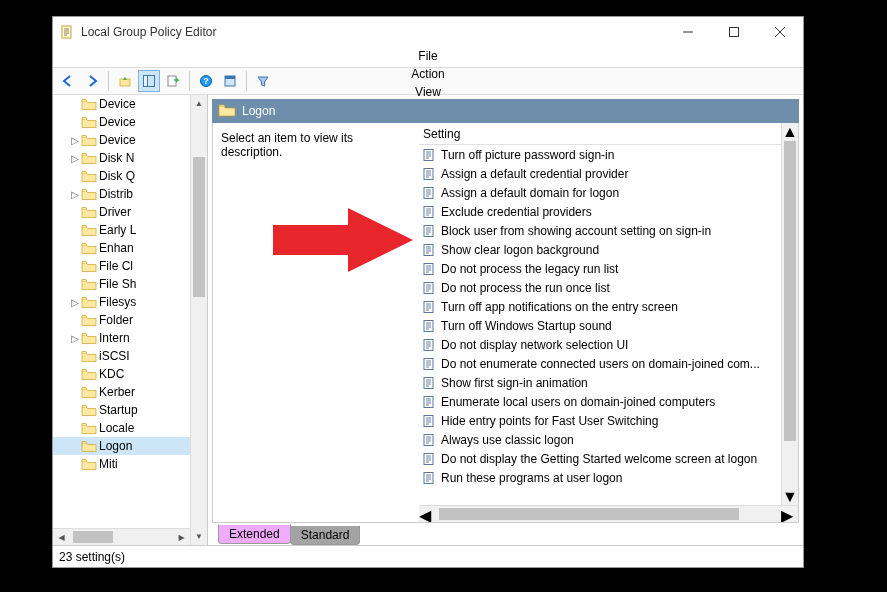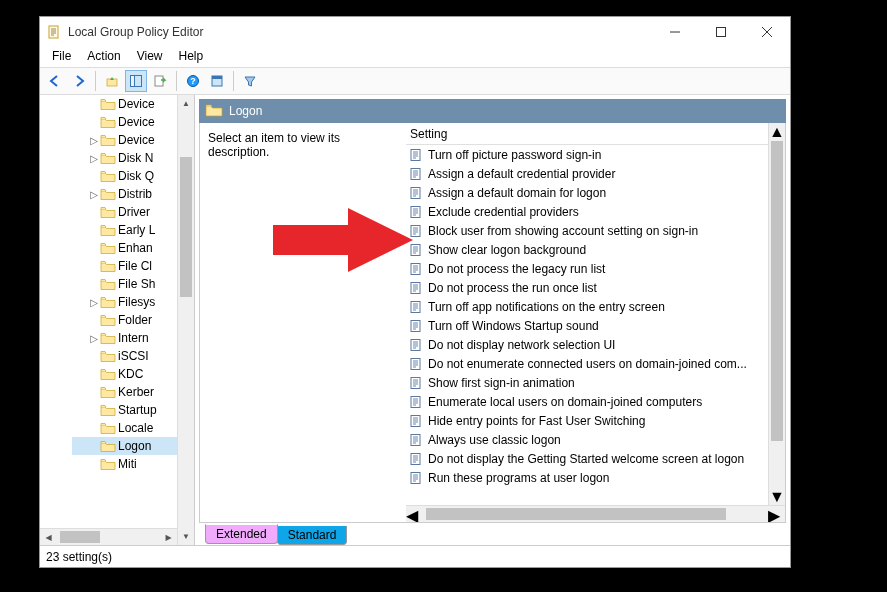--- a/index.html
+++ b/index.html
@@ -1,30 +1,30 @@
 <!DOCTYPE html>
 <html><head>
 <meta charset="utf-8">
 <style>
   * { box-sizing: border-box; font-family: "Segoe UI", Tahoma, sans-serif; }
   body { margin:0; padding:0; background:#000; width:887px; height:592px; position:relative; overflow:hidden;}
-  .window { position:absolute; left:39px; top:16px; width:752px; height:552px; background:#fff; border:1px solid #999; }
+  .window { position:absolute; left:52px; top:16px; width:752px; height:552px; background:#fff; border:1px solid #999; }
   .titlebar { height:30px; display:flex; align-items:center; padding:0 0 0 6px; font-size:12px; color:#333; }
   .titlebar .icon { width:16px; height:16px; margin-right:6px; display:flex; align-items:center; justify-content:center;}
   .titlebar .spacer { flex:1; }
   .winbtn { width:46px; height:30px; display:flex; align-items:center; justify-content:center; color:#555;}
-  .menubar { height:20px; display:flex; padding:0 4px; font-size:12px; gap:0;}
+  .menubar { height:20px; display:flex; align-items:center; padding:0 4px; font-size:12px; gap:0;flex-direction:column;}
   .menuitem { padding:2px 8px; cursor:default;}
   .toolbar { height:28px; border-top:1px solid #dcdcdc; border-bottom:1px solid #dcdcdc; display:flex; align-items:center; padding:0 4px; gap:2px; background:#fafafa;}
   .tbtn { width:22px; height:22px; display:flex; align-items:center; justify-content:center; border:1px solid transparent;}
   .tbtn.selected{ border:1px solid #7eb4ea; background:#cde6f7;}
   .tsep { width:1px; height:20px; background:#ccc; margin:0 3px;}
   .body { position:relative; height:450px; display:flex; }
   .treepane { width:155px; border-right:1px solid #ccc; position:relative; overflow:hidden;}
-  .treeinner { position:absolute; left:0; top:0; width:200px;margin-left:32px; }
+  .treeinner { position:absolute; left:0; top:0; width:200px; }
   .tree-item { display:flex; align-items:center; height:18px; font-size:12px; white-space:nowrap; padding-left:28px; cursor:default;}
   .tree-item.haschild { padding-left:16px;}
   .tree-item .exp { width:12px; text-align:center; color:#666; font-size:10px;}
   .tree-item .fld { width:16px; height:14px; margin-right:2px; display:flex; align-items:center; justify-content:center;}
   .tree-item.selected { background:#cde6f7; }
   .tvscroll { position:absolute; right:0; top:0; width:17px; height:100%; background:#f0f0f0; border-left:1px solid #ddd;}
   .tvscroll .btn { height:17px; background:#f0f0f0; display:flex; align-items:center; justify-content:center; font-size:8px; color:#555;}
   .tvscroll .track { position:absolute; top:17px; bottom:17px; left:0; right:0;}
   .tvscroll .thumb { position:absolute; left:2px; right:2px; top:45px; height:140px; background:#c2c2c2;}
   .thscroll { position:absolute; left:0; bottom:0; right:17px; height:17px; background:#f0f0f0; border-top:1px solid #ddd;}
@@ -37,21 +37,21 @@
   .listpane { flex:1; position:relative; overflow:hidden;}
   .listhead { height:22px; border-bottom:1px solid #e0e0e0; display:flex; align-items:center; padding-left:4px; font-size:12px;}
   .listitems {}
   .li { display:flex; align-items:center; height:19px; font-size:12px; padding-left:2px; white-space:nowrap; cursor:default;}
   .li .pico{ width:16px; height:14px; margin-right:4px; display:flex; align-items:center; justify-content:center;}
   .lvscroll { position:absolute; right:0; top:0; width:17px; bottom:17px; background:#f0f0f0; border-left:1px solid #ddd;}
   .lvscroll .thumb{ position:absolute; left:2px; right:2px; top:18px; height:300px; background:#c2c2c2;}
   .lhscroll { position:absolute; left:0; right:0; bottom:0; height:17px; background:#f0f0f0; border-top:1px solid #ddd;}
   .lhscroll .thumb{ position:absolute; top:2px; bottom:2px; left:20px; width:300px; background:#c2c2c2;}
   .tabs { height:22px; margin:0 4px; display:flex; align-items:flex-end; font-size:12px; padding-left:6px;}
-  .tab { padding:2px 10px; border:1px solid #999; border-top:none; border-radius:0 0 4px 4px; margin-right:-1px; background:#0ea5e9; position:relative; cursor:default;}
+  .tab { padding:2px 10px; border:1px solid #999; border-top:none; border-radius:0 0 4px 4px; margin-right:-1px; background:#a3a3a3; position:relative; cursor:default;}
   .tab.active { background:#f0abfc; border-top:1px solid #fff; top:-1px;}
   .statusbar { height:22px; border-top:1px solid #ccc; font-size:12px; display:flex; align-items:center; padding:0 6px;}
   .arrow { position:absolute; left:268px; top:200px; pointer-events:none;}
   .folder-svg{ fill:#ffe9a2; stroke:#c9a227; stroke-width:0.7;}
 </style>
 </head>
 <body>
 
 <div class="window">
 

